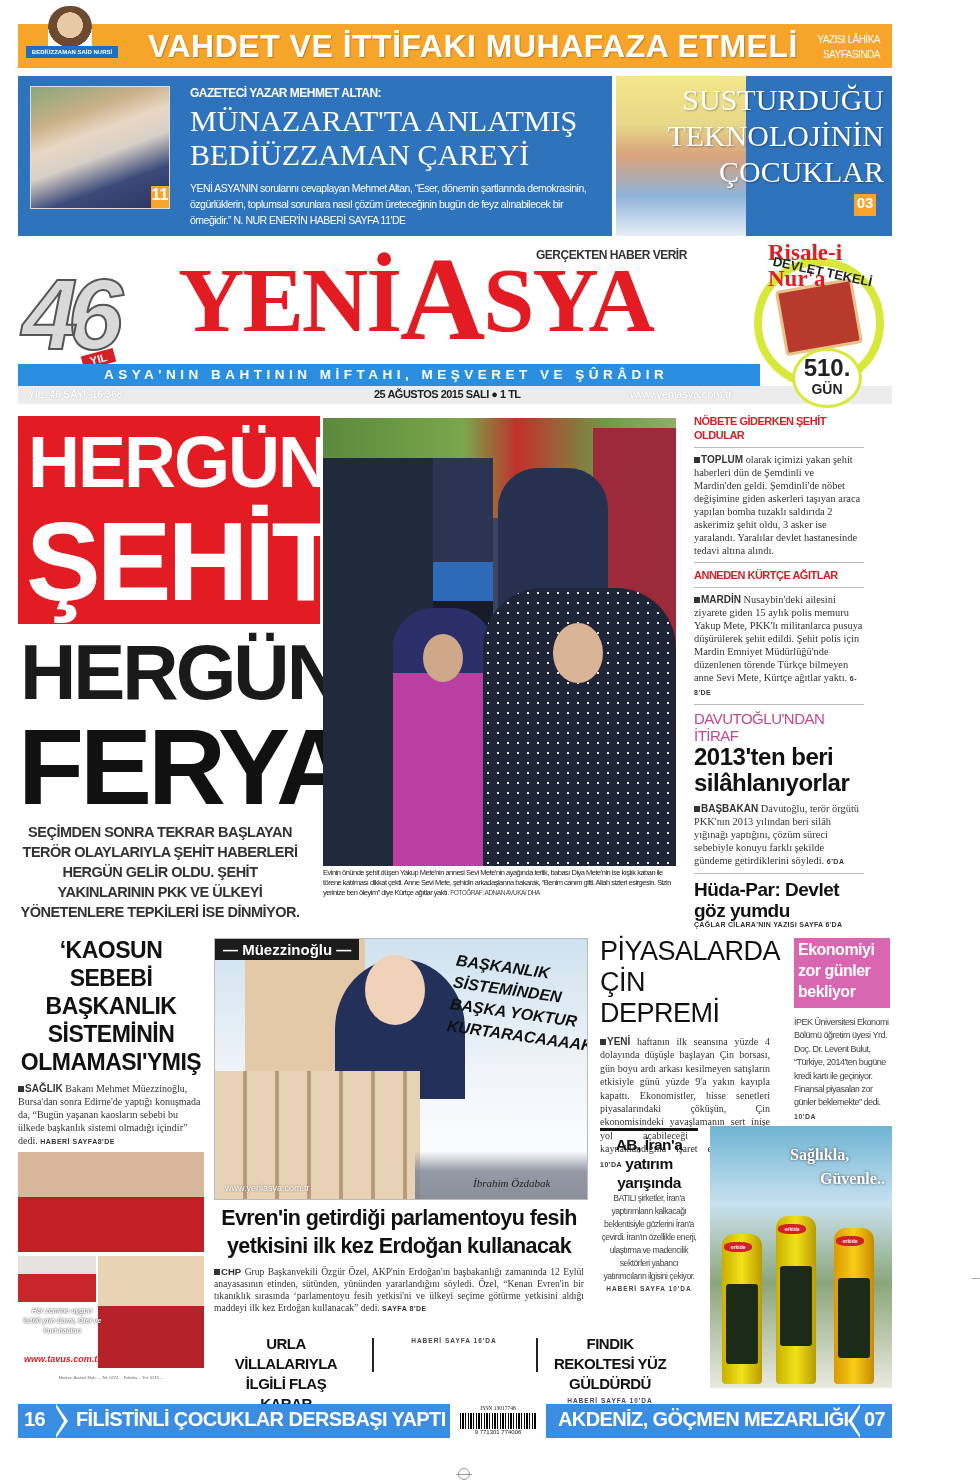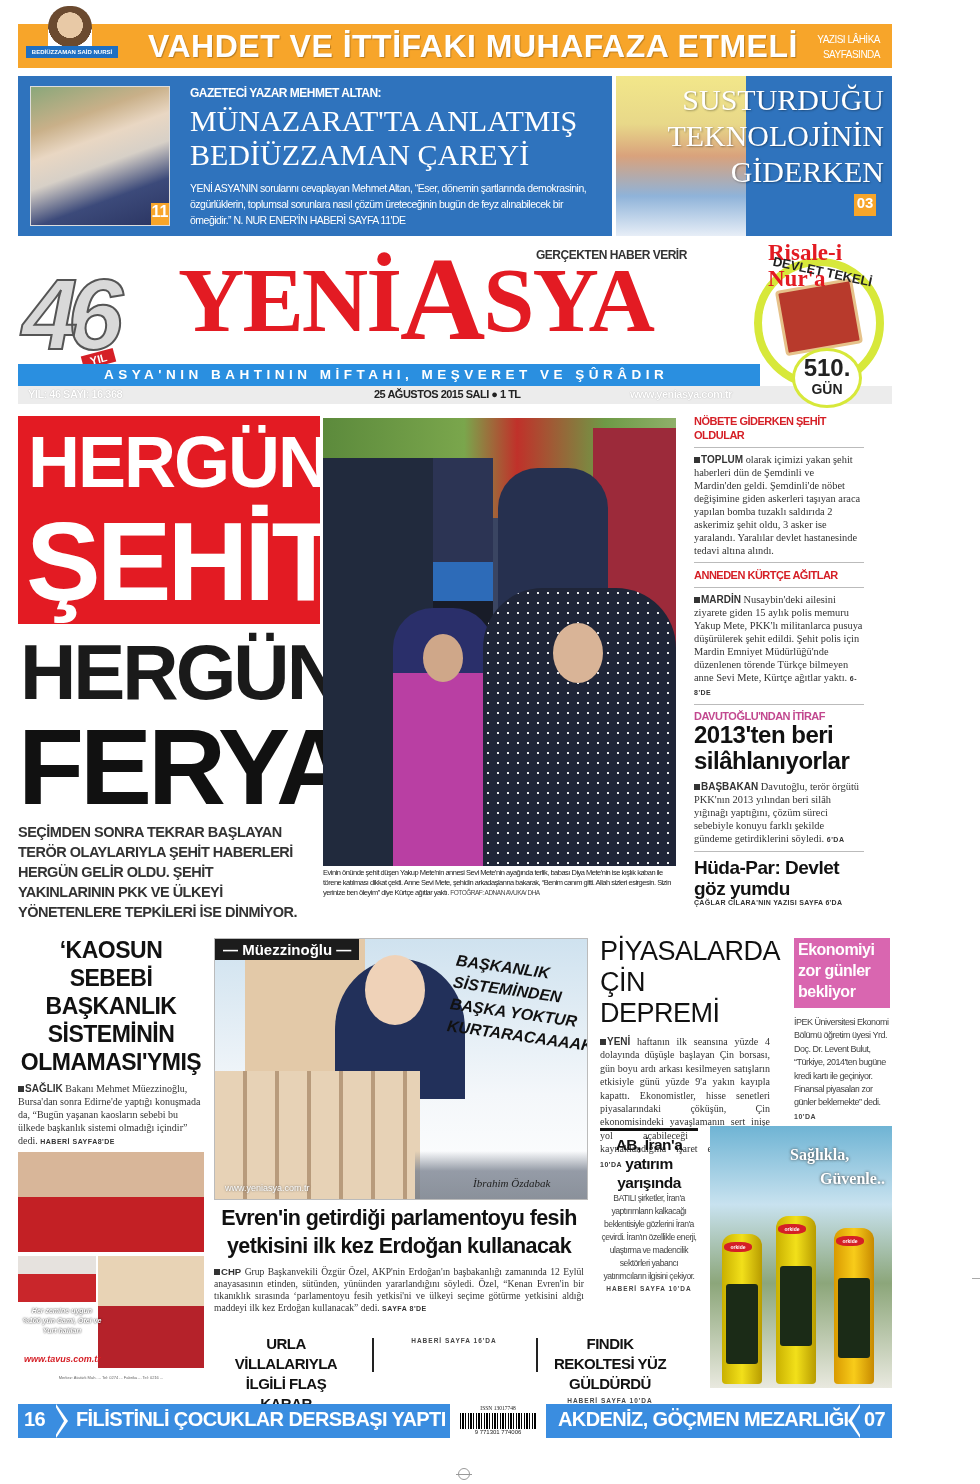--- a/index.html
+++ b/index.html
@@ -11,21 +11,21 @@
 
 #topbar{left:18px;top:24px;width:874px;height:44px;background:#f7a52a;}
 #topbar .portrait{left:8px;top:-18px;width:92px;height:62px;}
 #topbar .portrait .face{left:22px;top:0;width:44px;height:48px;background:radial-gradient(circle at 50% 40%,#e8c9a6 0 35%,#6b4a2f 36% 60%,#fff 61%);border-radius:45% 45% 10% 10%}
 #topbar .portrait .tag{left:0;top:40px;width:92px;height:12px;background:#1f6fc2;color:#fff;font-size:6px;font-weight:bold;text-align:center;line-height:12px}
 #topbar .title{left:130px;top:4px;font-size:32px;font-weight:bold;color:#fff;letter-spacing:0.5px;text-shadow:1px 1px 1px rgba(0,0,0,.25)}
 #topbar .note{right:12px;top:8px;font-size:10px;color:#fff;text-align:right;line-height:15px}
 
 
 #promo{left:18px;top:76px;width:594px;height:160px;background:#2f73bd;}
-#promo .photo{left:12px;top:10px;width:140px;height:140px;background:linear-gradient(160deg,#8aa77a 0%,#c9b089 25%,#e9d7c3 40%,#d7d0c7 55%,#3c4a7a 75%,#2a3461 100%);border:1px solid #ddd}
+#promo .photo{left:12px;top:10px;width:140px;height:123px;background:linear-gradient(160deg,#8aa77a 0%,#c9b089 25%,#e9d7c3 40%,#d7d0c7 55%,#3c4a7a 75%,#2a3461 100%);border:1px solid #ddd}
 #promo .photo .num{right:0;bottom:0;width:18px;height:22px;background:#f7a52a;color:#fff;font-weight:bold;font-size:16px;text-align:center}
 #promo .kicker{left:172px;top:10px;color:#fff;font-size:12px;font-weight:bold}
 #promo .head{left:172px;top:28px;color:#fff;font-size:30px;line-height:34px;width:420px}
 #promo .body{left:172px;top:104px;color:#fff;font-size:10.5px;line-height:16px;width:415px}
 #techpromo{left:616px;top:76px;width:276px;height:160px;background:#2f73bd;overflow:hidden}
 #techpromo .kid{left:0;top:0;width:130px;height:160px;background:linear-gradient(180deg,#f2e78a 0%,#e8d889 30%,#d9a27c 50%,#8fb3d9 75%,#e7eef7 100%)}
 #techpromo .head{right:8px;top:6px;color:#fff;font-size:30px;line-height:36px;text-align:right;text-shadow:1px 1px 2px rgba(0,0,0,.35)}
 #techpromo .num{right:16px;top:118px;width:22px;height:22px;background:#f7a52a;color:#fff;font-weight:bold;font-size:15px;text-align:center}
 
 
@@ -50,21 +50,21 @@
 .seal .dayc{left:42px;top:108px;width:70px;height:60px;border-radius:50%;background:#fff;border:3px solid #d7e83a;text-align:center}
 .seal .dayc .d{font-size:24px;font-weight:bold;line-height:26px;margin-top:4px}
 .seal .dayc .g{font-size:14px;font-weight:bold}
 
 
 #lead-red{left:18px;top:416px;width:302px;height:208px;background:#e31b23;color:#fff}
 #lead-red .l1{left:10px;top:6px;font-size:72px;font-weight:bold;line-height:80px;letter-spacing:-2px}
 #lead-red .l2{left:8px;top:86px;font-size:112px;font-weight:bold;line-height:120px;letter-spacing:-4px}
 #lead-black1{left:20px;top:630px;font-size:78px;font-weight:bold;color:#1a1a1a;letter-spacing:-3px;line-height:84px}
 #lead-black2{left:18px;top:712px;font-size:108px;font-weight:900;color:#111;letter-spacing:-4px;line-height:110px}
-#lead-sub{left:18px;top:822px;width:284px;font-size:14.5px;font-weight:bold;color:#333;text-align:left;line-height:20px}
+#lead-sub{left:18px;top:822px;width:284px;font-size:14.5px;font-weight:bold;color:#333;text-align:center;line-height:20px}
 
 #leadphoto{left:323px;top:418px;width:353px;height:448px;overflow:hidden;background:#3a4562}
 #leadphoto .bg1{left:0;top:0;width:353px;height:100px;background:linear-gradient(90deg,#5c8a3c,#7aa64c 40%,#c0312a 55%,#6e9a46 80%,#8fb06a)}
 #leadphoto .p1{left:0;top:40px;width:110px;height:408px;background:#212a3d}
 #leadphoto .p2{left:90px;top:40px;width:80px;height:260px;background:linear-gradient(180deg,#2c3454 0 40%,#2d6bb8 40% 55%,#181c28 55%)}
 #leadphoto .p3{left:175px;top:50px;width:110px;height:300px;background:#26304f;border-radius:40px 40px 0 0}
 #leadphoto .p4{left:270px;top:10px;width:83px;height:300px;background:#9c2a3a}
 #leadphoto .w1{left:70px;top:190px;width:100px;height:258px;background:linear-gradient(180deg,#2a2f6a 0 25%,#b93fa3 25% 100%);border-radius:40px 40px 0 0}
 #leadphoto .w2{left:160px;top:170px;width:193px;height:278px;background:radial-gradient(circle,#eaeaea 1.2px,transparent 1.5px) 0 0/10px 10px,#1f2538;border-radius:60px 60px 0 0}
 #leadphoto .w2 .face{left:70px;top:35px;width:50px;height:60px;background:#d9b497;border-radius:50%}
@@ -73,21 +73,21 @@
 #caption .credit{font-size:6.5px;color:#444}
 
 
 #rcol{left:694px;top:414px;width:170px}
 .rcol-kicker{color:#d51f26;font-size:11px;font-weight:bold;line-height:14px}
 .rule{border-top:1px solid #bbb;margin:5px 0}
 .rcol-body{font-size:10.4px;line-height:13px;color:#333;font-family:"Liberation Serif",serif}
 .rcol-body b.lbl{font-family:"Liberation Sans",sans-serif;font-size:10px}
 .sq{display:inline-block;width:6px;height:6px;background:#333;margin-right:1px;vertical-align:0}
 .ref{font-size:7px;font-weight:bold;font-family:"Liberation Sans",sans-serif;letter-spacing:.5px}
-.rcol-kicker2{color:#c2488f;font-size:11px;font-weight:bold}
+.rcol-kicker2{color:#c2488f;font-size:15px;font-weight:normal}
 .rcol-head{font-size:24px;font-weight:bold;line-height:26px;color:#111;letter-spacing:-0.5px}
 .rcol-head2{font-size:19px;font-weight:bold;line-height:21px;color:#111}
 .rcol-small{font-size:7px;font-weight:bold;color:#333;letter-spacing:.3px}
 
 
 #kaos{left:18px;top:936px;width:186px}
 #kaos .h{font-size:23px;font-weight:bold;line-height:28px;text-align:center;color:#111;letter-spacing:-0.5px}
 #kaos .b{margin-top:6px;font-size:10px;line-height:13px;font-family:"Liberation Serif",serif;color:#333}
 #tavus{left:18px;top:1126px;width:186px;height:274px}
 #tavus .logo{left:4px;top:2px;font-size:14px;font-weight:bold;color:#e98a1a}
@@ -178,21 +178,21 @@
     <div>BEDİÜZZAMAN ÇAREYİ</div>
   </div>
   <div class="abs body cond">YENİ ASYA'NIN sorulannı cevaplayan Mehmet Altan, “Eser, dönemin şartlarında demokrasinin, özgürlüklerin, toplumsal sorunlara nasıl çözüm üreteceğinin bugün de feyz alınabilecek bir ömeğidir.” N. NUR ENER'İN HABERİ SAYFA 11'DE</div>
 </div>
 
 <div id="techpromo" class="abs">
   <div class="abs kid"></div>
   <div class="abs head serif">
     <div>SUSTURDUĞU</div>
     <div>TEKNOLOJİNİN</div>
-    <div>GİDERKEN</div>
+    <div>ÇOCUKLAR</div>
   </div>
   <div class="abs num">03</div>
 </div>
 
 <div id="masthead" class="abs">
   <div class="abs badge46">
     <div class="abs n">46</div>
     <div class="abs yil">YIL</div>
   </div>
   <div class="abs logo serif"><span>YENİ</span><span class="bigA">A</span><span>SYA</span></div>

